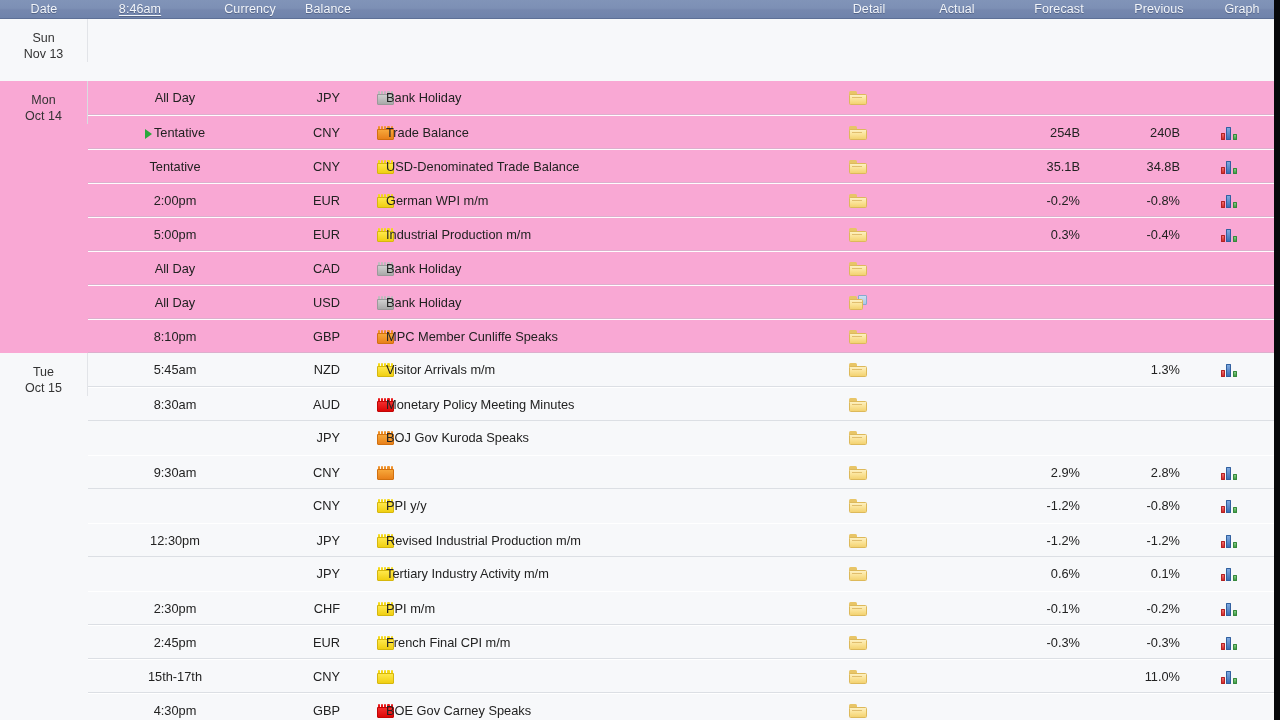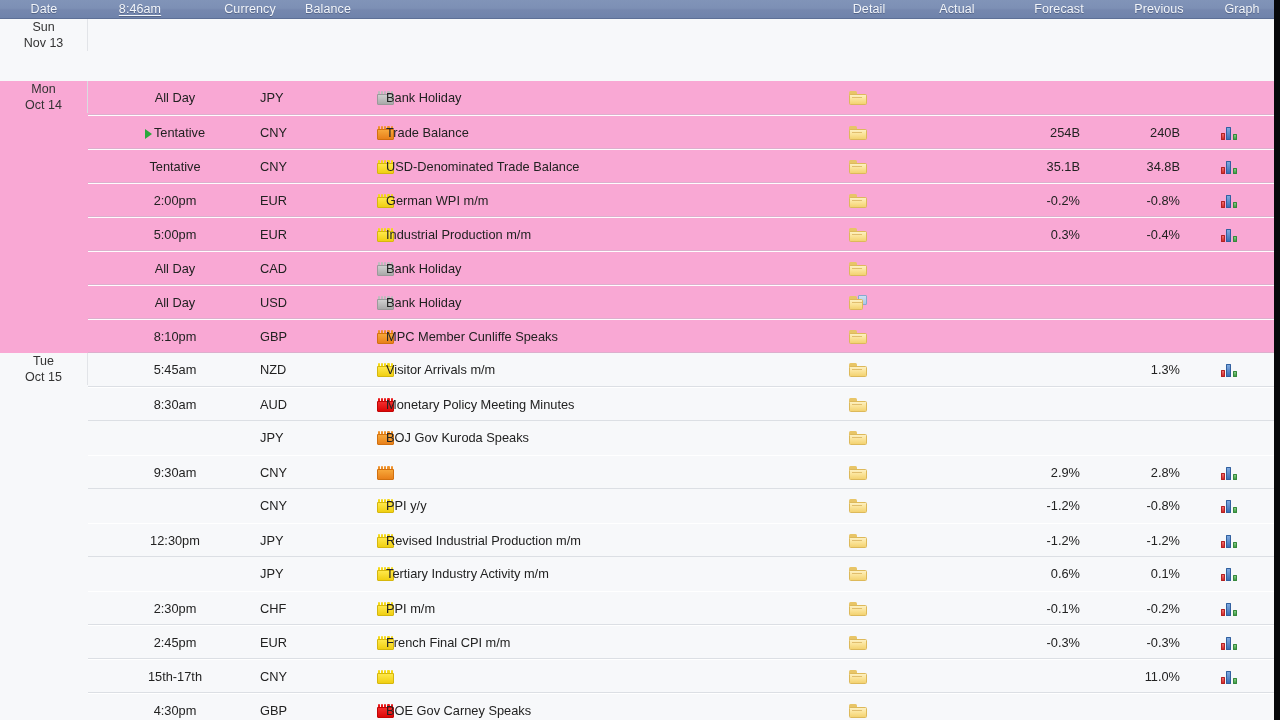--- a/index.html
+++ b/index.html
@@ -58,20 +58,21 @@
   .daygroup.light   { background: #f7f8fa; }
 
   .daygroup .datecell {
     position: absolute;
     left: 0; top: 0;
     width: 88px;
     text-align: center;
     color: #333333;
     font-size: 12.5px;
     line-height: 16px;
+    padding-top: 11px;
     border-right: 1px solid #d9dce0;
     z-index: 2;
   }
   .daygroup.light .datecell { border-right-color: #e2e4e8; }
 
   .rows { margin-left: 88px; position: relative; }
 
   .erow {
     position: relative;
     height: 34px;
@@ -88,21 +89,21 @@
     height: 34px;
     line-height: 34px;
     font-size: 12.8px;
     color: #222;
     white-space: nowrap;
     overflow: hidden;
   }
 
   
   .c-time     { left: 22px;  width: 130px; text-align: center; }
-  .c-cur      { left: 172px; width: 80px;  text-align: left; }
+  .c-cur      { left: 172px; width: 80px;  text-align: right; }
   .c-imp      { left: 262px; width: 70px;  text-align: center; }
   .c-event    { left: 298px; width: 430px; text-align: left; }
   .c-detail   { left: 740px; width: 60px;  text-align: center; }
   .c-actual   { left: 820px; width: 90px;  text-align: right; }
   .c-forecast { left: 900px; width: 92px;  text-align: right; }
   .c-previous { left: 1000px;width: 92px;  text-align: right; }
   .c-graph    { left: 1110px;width: 62px;  text-align: center; }
 
   .c-event { color: #1d1d1d; }
 

